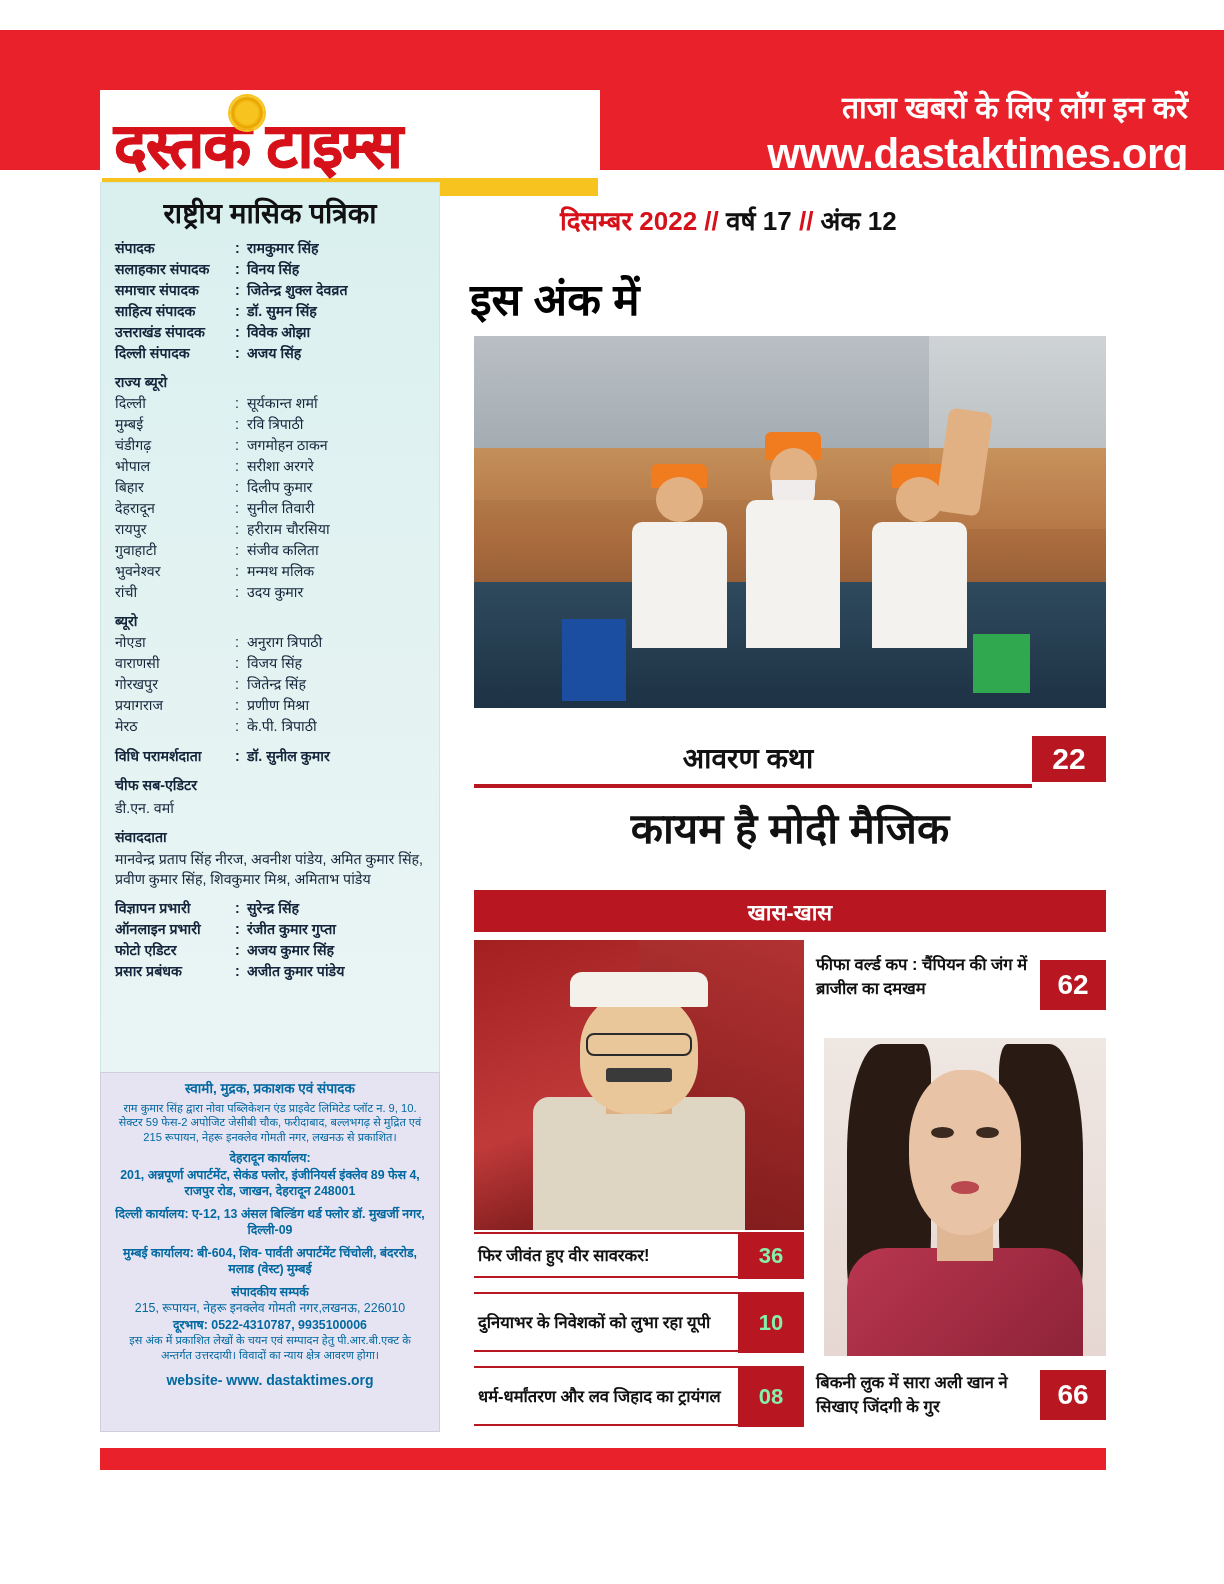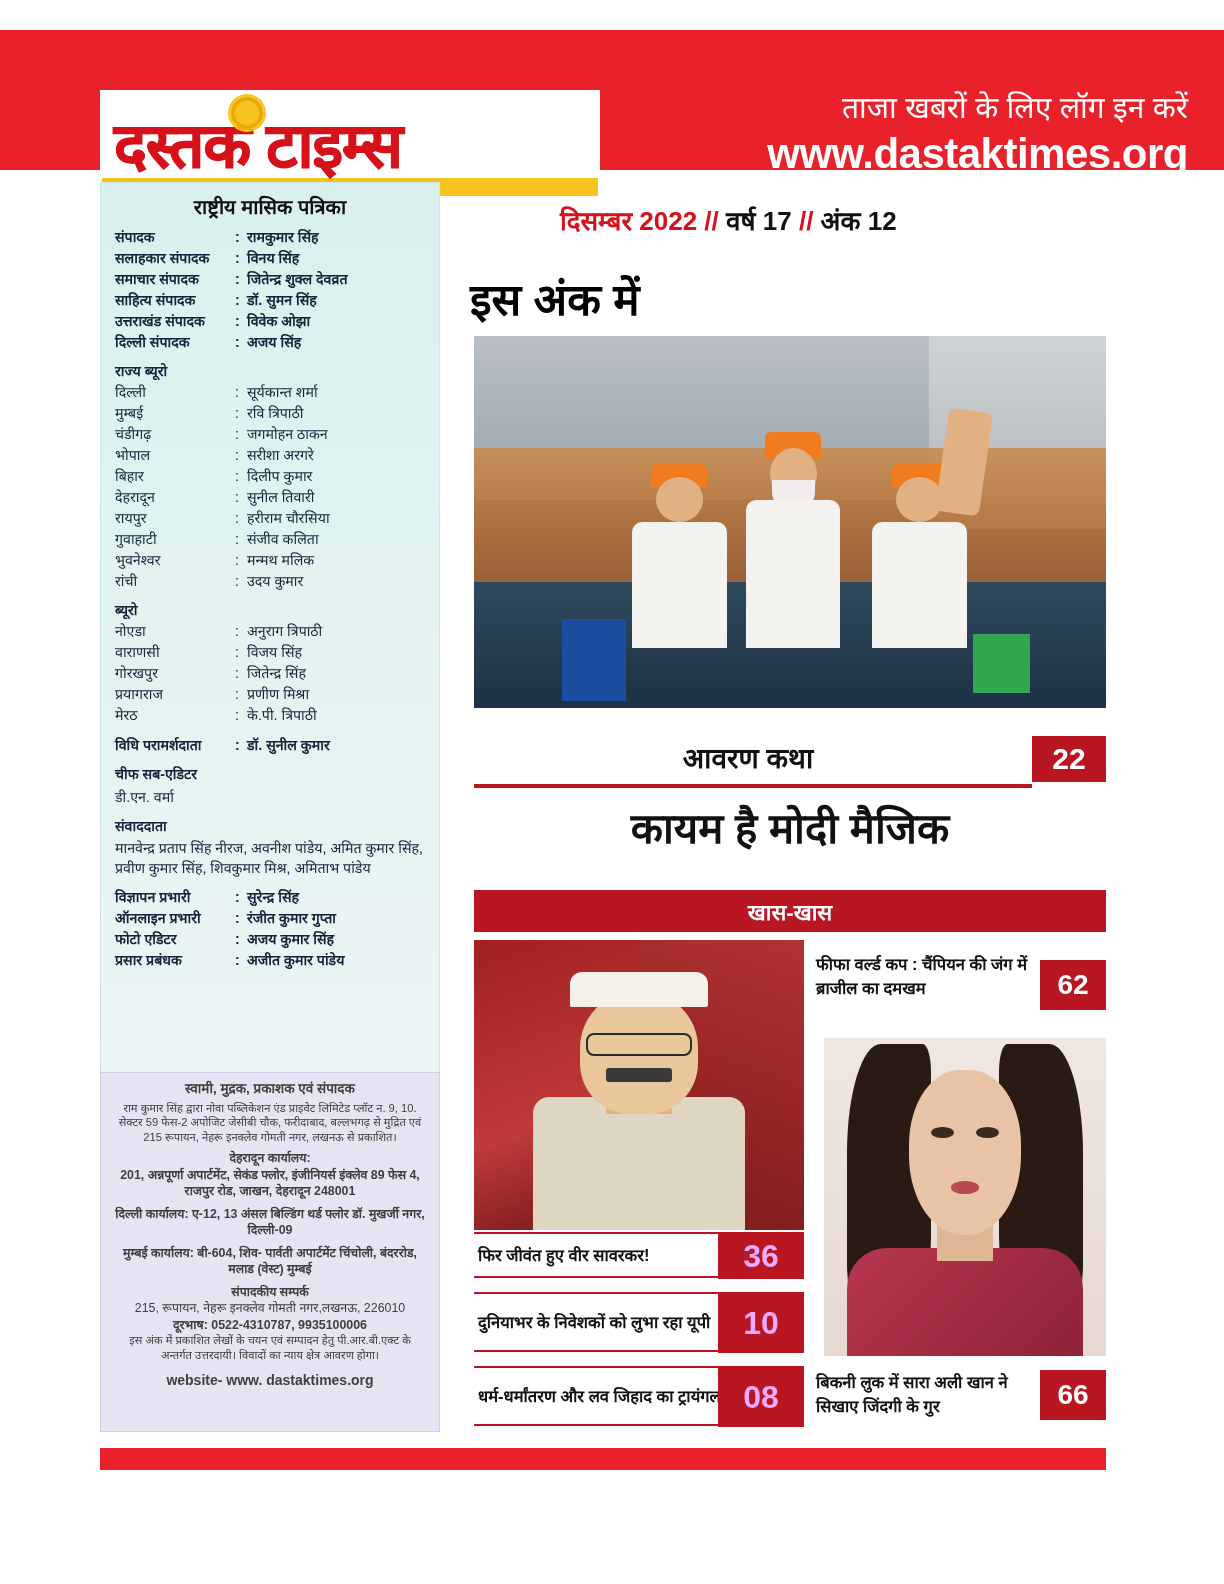--- a/index.html
+++ b/index.html
@@ -54,37 +54,37 @@
     box-shadow: 0 0 0 2px #f7c41f;
   }
   .mast-right {
     position: absolute;
     right: 36px; top: 58px;
     width: 620px;
     text-align: right;
     color: #ffffff;
   }
   .mast-right .line1 {
-    font-size: 30px; font-weight: 400; line-height: 40px;
+    font-size: 30px; font-weight: 700; line-height: 40px;
   }
   .mast-right .line2 {
     font-size: 42px; font-weight: 700; line-height: 52px; letter-spacing: -0.5px;
   }
 
   
   .left-col {
     position: absolute;
     left: 100px; top: 182px;
     width: 340px; height: 1250px;
     background: linear-gradient(180deg,#d9f0ef 0%, #e4f3f2 40%, #eef7f6 100%);
     border: 1px solid #cfe6e5;
   }
   .left-title {
     text-align: center;
-    font-size: 20px;
+    font-size: 28px;
     font-weight: 700;
     color: #111;
     padding: 10px 0 8px;
   }
   .staff {
     padding: 0 14px;
     font-size: 14.2px;
     color: #14243a;
     line-height: 19.5px;
   }
@@ -100,21 +100,21 @@
   
   .imprint {
     position: absolute;
     left: 100px; top: 1072px;
     width: 340px; height: 360px;
     background: #e6e4f2;
     border: 1px solid #cfcde0;
     padding: 8px 12px;
     font-size: 12.4px;
     line-height: 16.5px;
-    color: #404040;
+    color: #0369a1;
     text-align: center;
   }
   .imprint b { font-weight: 700; }
   .imprint .hd { font-weight: 700; font-size: 13.5px; margin-bottom: 3px; }
   .imprint .sec { margin-top: 6px; }
   .imprint .small { font-size: 11.2px; line-height: 14.5px; }
   .imprint .web { font-weight: 700; font-size: 14px; margin-top: 10px; }
 
   
   .issue-line {
@@ -256,22 +256,22 @@
     border-bottom: 2px solid #b81722;
   }
   .li .txt {
     position: absolute; left: 4px; top: 50%;
     transform: translateY(-50%);
     width: 250px;
     font-size: 16.5px; font-weight: 700; line-height: 22px; color: #111;
   }
   .li .num {
     position: absolute; right: 0; top: -1px;
-    width: 86px; height: 46px; background: #b81722; color: #f0abfc;
-    font-size: 32px; font-weight: 700;
+    width: 66px; height: 46px; background: #b81722; color: #86efac;
+    font-size: 22px; font-weight: 700;
     display:flex; align-items:center; justify-content:center;
   }
   .li2 { height: 60px; }
   .li2 .num { height: 60px; }
 
   .item-bikini {
     position: absolute; left: 816px; top: 1366px;
     width: 290px; height: 62px;
   }
   .item-bikini .txt {

